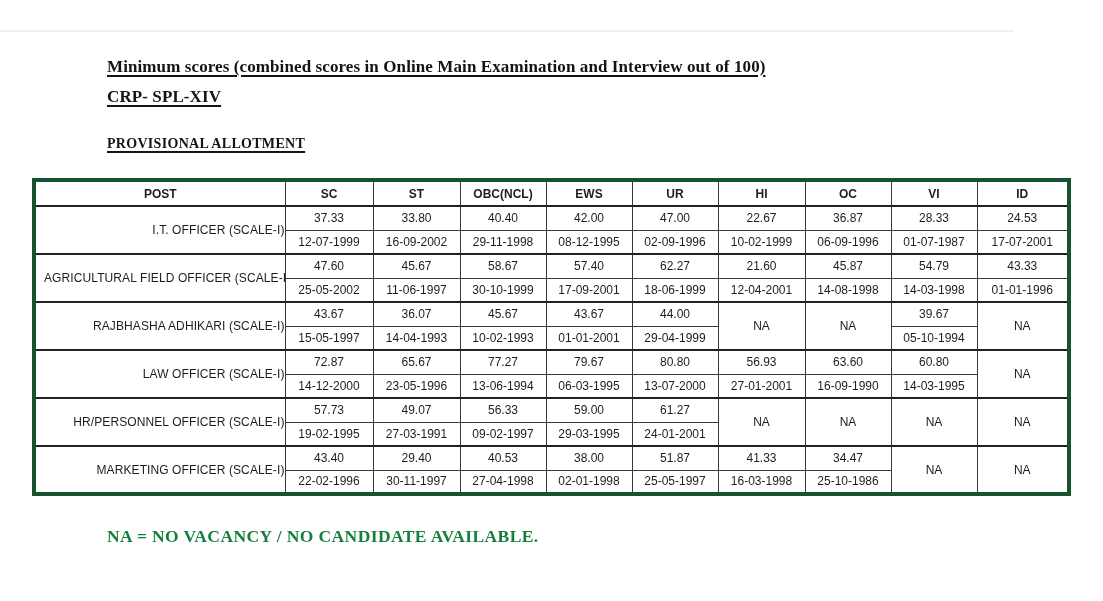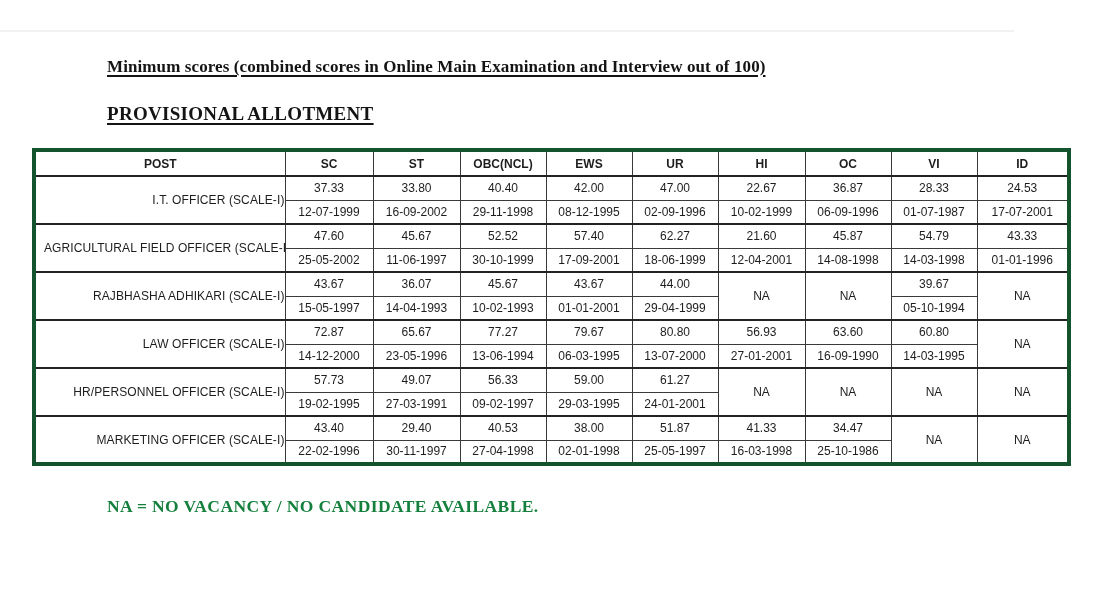--- a/index.html
+++ b/index.html
@@ -24,21 +24,21 @@
     font-weight: bold;
     font-size: 17px;
     line-height: 22px;
     text-decoration: underline;
     text-decoration-thickness: 2px;
     text-underline-offset: 3px;
     letter-spacing: 0.1px;
   }
   .crp-line { margin-top: 8px; }
   .annexure-line { margin-top: 24px; }
-  .provisional-line { margin-top: 24px; font-size: 19px; line-height: 24px; letter-spacing: 0.3px; }
+  .provisional-line { margin-top: 24px; font-size: 14px; line-height: 24px; letter-spacing: 0.3px; }
 
   table.scores {
     border-collapse: collapse;
     table-layout: fixed;
     width: 1035px;
     margin: 22px 0 0 32px;
     border: 4px solid #14532d;
   }
   table.scores th, table.scores td {
     border: 1px solid #3a3a3a;
@@ -74,20 +74,21 @@
   }
 </style>
 </head>
 <body>
 
 <div class="page">
   <div class="top-edge"></div>
 
   <div class="titles">
     <div class="title-line">Minimum scores (combined scores in Online Main Examination and Interview out of 100)</div>
+    <div class="title-line crp-line">CRP- SPL-XIV</div>
     <div class="title-line provisional-line">PROVISIONAL ALLOTMENT</div>
   </div>
 
   <table class="scores">
     <colgroup>
         <col style="width: 251px;">
         <col style="width: 88px;">
         <col style="width: 87px;">
         <col style="width: 86px;">
         <col style="width: 86px;">
@@ -132,21 +133,21 @@
           <td>02-09-1996</td>
           <td>10-02-1999</td>
           <td>06-09-1996</td>
           <td>01-07-1987</td>
           <td>17-07-2001</td>
         </tr>
         <tr class="group-start">
           <td rowspan="2" class="post-cell">AGRICULTURAL FIELD OFFICER (SCALE-I)</td>
           <td>47.60</td>
           <td>45.67</td>
-          <td>52.52</td>
+          <td>58.67</td>
           <td>57.40</td>
           <td>62.27</td>
           <td>21.60</td>
           <td>45.87</td>
           <td>54.79</td>
           <td>43.33</td>
         </tr>
         <tr>
           <td>25-05-2002</td>
           <td>11-06-1997</td>

